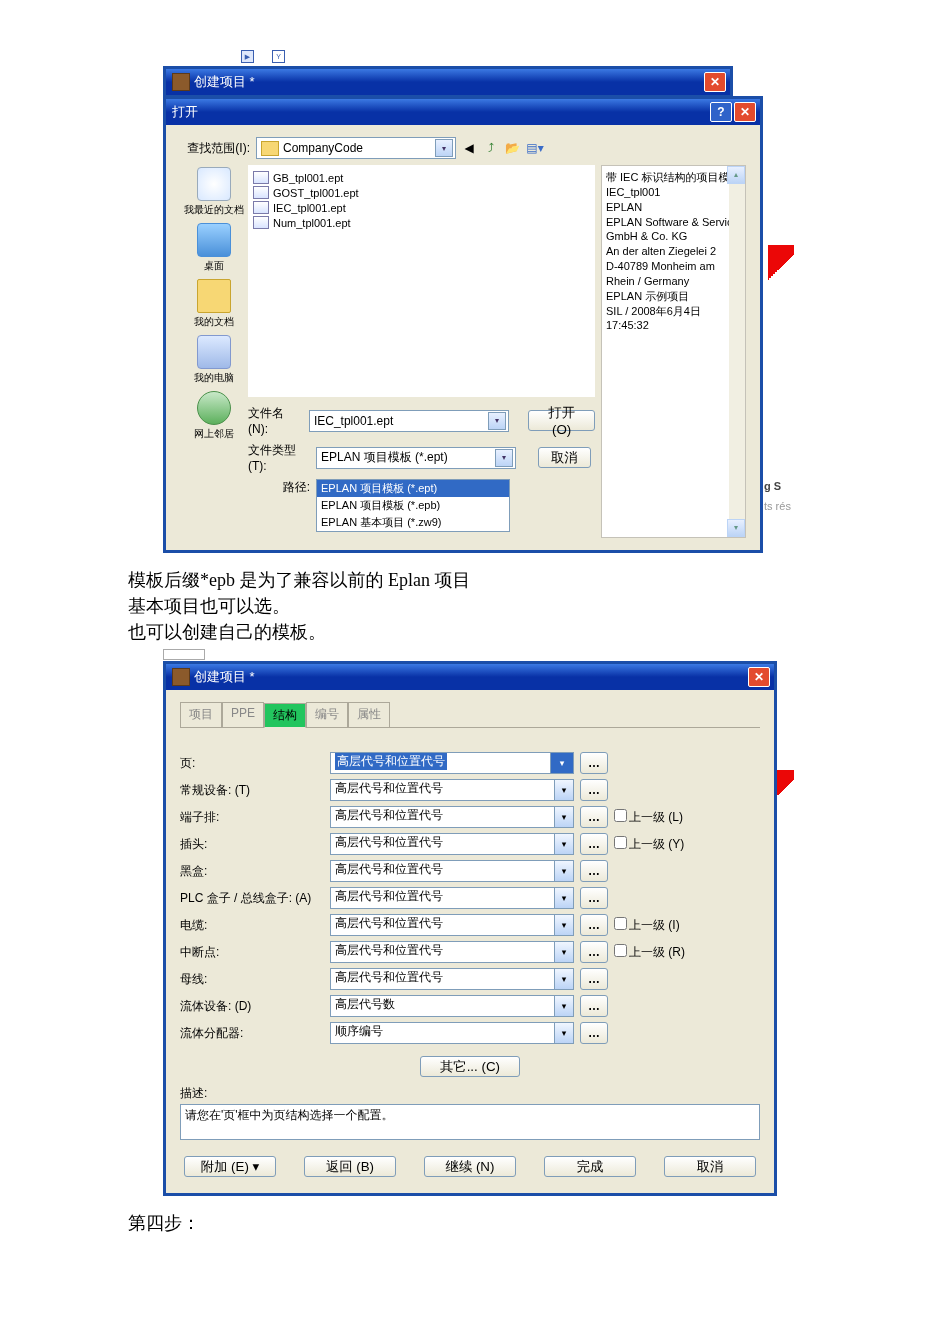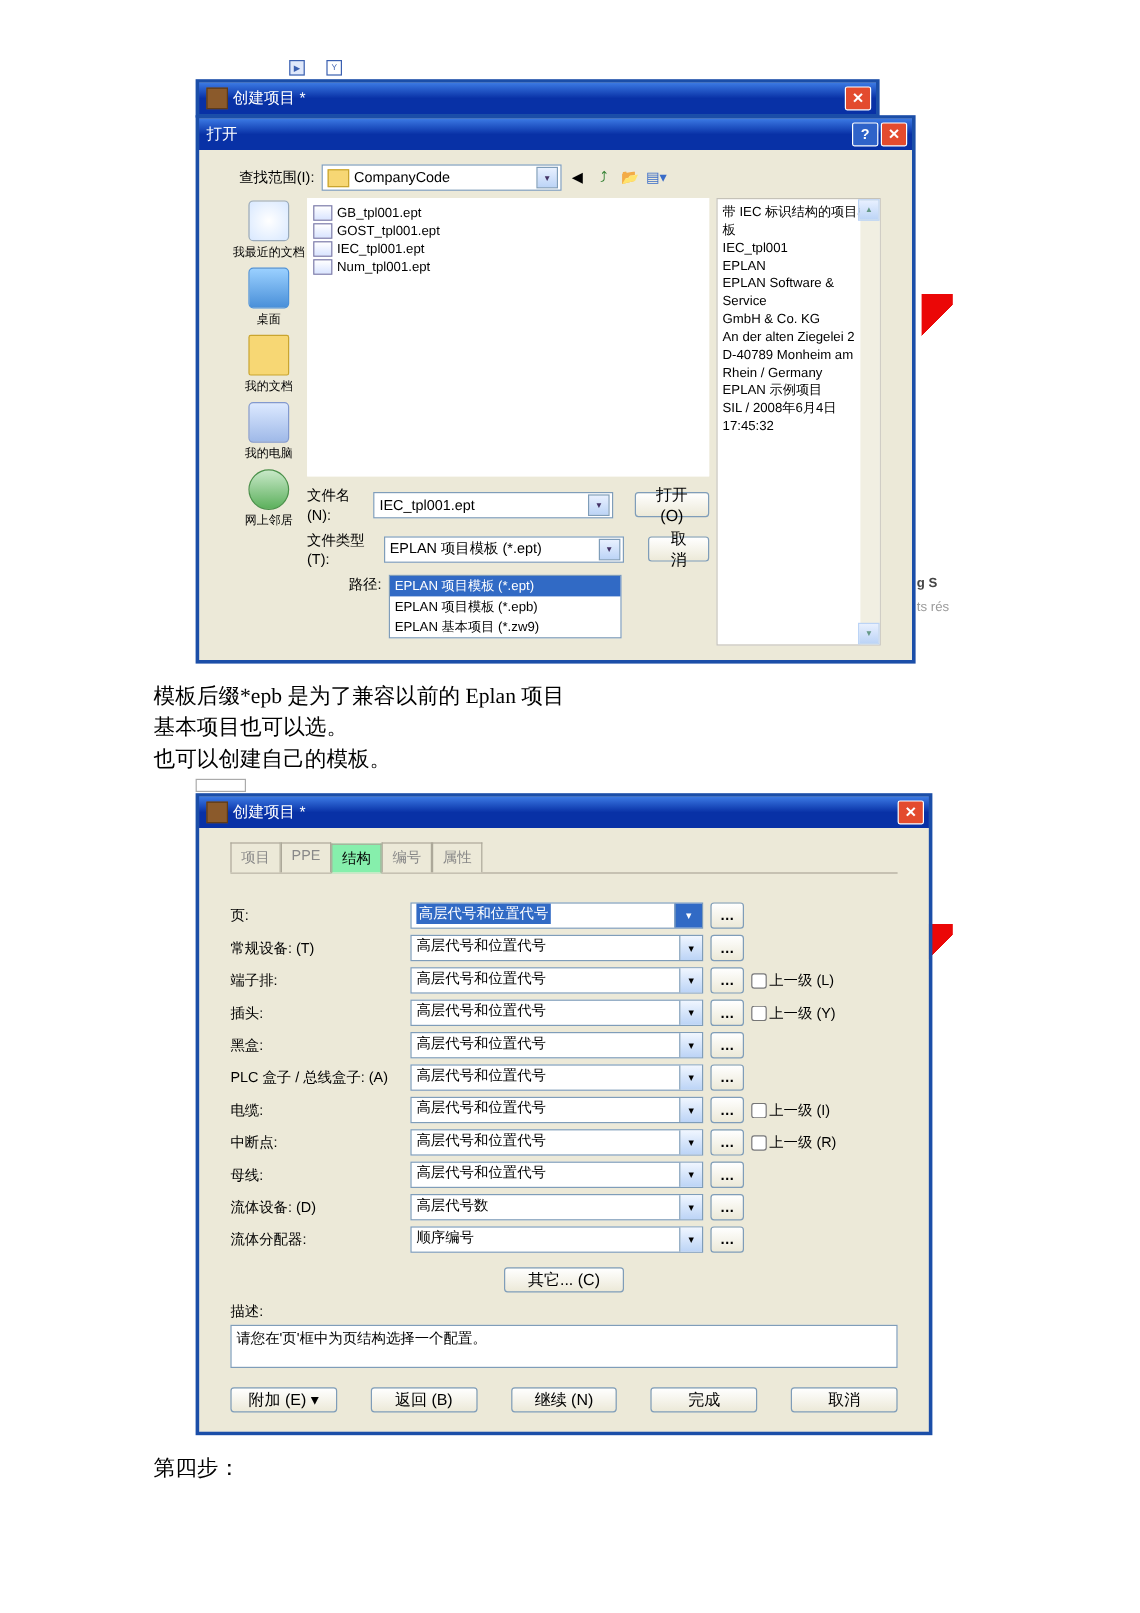--- a/index.html
+++ b/index.html
@@ -6,21 +6,21 @@
   .doc{position:relative;padding:50px 0 40px 0}
   .bg-red{position:absolute;width:26px;height:44px;background:linear-gradient(135deg,#eb0707 50%,#fff 50%)}
   
   .dlg{position:relative;margin:0 0 0 163px;border:3px solid #1b4ea8;box-shadow:0 0 0 1px #0831a6 inset}
   .titlebar{height:26px;background:linear-gradient(#3b79e3,#0831a6 50%,#0831a6);color:#fff;display:flex;align-items:center;padding:0 4px 0 6px;font-size:13px}
   .titlebar .app-icon{width:16px;height:16px;background:#8b5a2b;margin-right:4px;border:1px solid #5c3a1a}
   .titlebar .tx{flex:1}
   .titlebar .win-btn{width:20px;height:18px;margin-left:2px;border:1px solid #fff;border-radius:2px;display:flex;align-items:center;justify-content:center;color:#fff;font-weight:bold;font-size:12px}
   .close-btn{background:#e34b2e}
   .help-btn{background:#2f63c9}
-  .inner-body{background:#ece9d8;padding:12px 26px}
+  .inner-body{background:#ece9d8;padding:12px 14px}
   
   .file-dlg{width:594px}
   .row{display:flex;align-items:center;margin-bottom:6px}
   .lbl{width:70px;text-align:right;margin-right:6px}
   .combo{height:20px;border:1px solid #7f9db9;background:#fff;display:flex;align-items:center;padding:0 2px 0 4px;flex:1}
   .combo .cb-arrow{width:16px;height:16px;margin-left:auto;background:linear-gradient(#e8f0ff,#bcd4f6);border:1px solid #7f9db9;display:flex;align-items:center;justify-content:center;font-size:8px;color:#4a6}
   .combo .cb-arrow::after{content:"▾";color:#436}
   .fd-icon{width:16px;height:13px;background:#f7d774;border:1px solid #c9a52f;margin-right:4px}
   .tb-icon{width:18px;height:18px;margin-left:4px;display:flex;align-items:center;justify-content:center}
   .file-area{display:flex}
@@ -35,28 +35,28 @@
   .dd-list{width:192px;border:1px solid #7f9db9;background:#fff;font-size:11px}
   .dd-list .opt{padding:1px 4px}
   .dd-list .sel{background:#316ac5;color:#fff}
   .infopane{width:135px;margin-left:6px;border:1px solid #c5c2b8;background:#fff;padding:4px;font-size:11px;line-height:1.35;position:relative}
   .scroll-track{position:absolute;right:0;top:0;bottom:0;width:16px;background:#f1efe2}
   .scroll-thumb{position:absolute;right:0;top:0;width:16px;height:16px;background:linear-gradient(#e8f0ff,#bcd4f6);border:1px solid #bcd4f6;display:flex;align-items:center;justify-content:center;font-size:8px;color:#698}
   
   .wiz-dlg{width:608px}
   .tabs{display:flex;border-bottom:1px solid #aca899;margin-bottom:24px}
   .tab{padding:3px 8px;border:1px solid #aca899;border-bottom:none;background:#ece9d8;margin-right:0;color:#888}
-  .tab.act{background:#86efac;color:#000;position:relative;top:1px;border-bottom:1px solid #ece9d8}
+  .tab.act{background:#22c55e;color:#000;position:relative;top:1px;border-bottom:1px solid #ece9d8}
   .frow{display:flex;align-items:center;margin-bottom:5px}
   .flbl{width:150px}
   .fsel{flex:0 0 238px;height:20px;border:1px solid #7f9db9;background:#fff;display:flex;align-items:flex-start;padding-left:4px;position:relative;font-size:12px}
   .fsel.selected-state span{background:#316ac5;color:#fff;padding:0 2px}
   .fsel .dd{position:absolute;right:0;top:0;width:18px;height:100%;border-left:1px solid #7f9db9;background:linear-gradient(#f0f6ff,#bcd4f6);display:flex;align-items:center;justify-content:center;font-size:9px}
   .dotbtn{width:26px;height:20px;margin-left:6px;border:1px solid #7f9db9;border-radius:3px;background:linear-gradient(#fff,#ece9d8);display:flex;align-items:center;justify-content:center;font-weight:bold}
-  .chk{margin-left:6px;display:flex;align-items:center;gap:2px}
+  .chk{margin-left:6px;display:flex;align-items:flex-start;gap:2px}
   .chk input{margin:0}
   .desc-box{border:1px solid #7f9db9;background:#fff;height:30px;padding:2px 4px;font-size:12px}
   .btn-row{display:flex;justify-content:center;gap:28px;padding:16px 0 4px}
   .btn-row .btn{width:92px}
   
   .body-text{margin:14px 0 4px 128px;font-size:18px;font-family:'SimSun',serif;line-height:1.45}
   .small-glyphs{position:relative;height:16px;margin-left:163px}
   .sg{position:absolute;top:0;width:11px;height:11px;border:1px solid #3a5fb0;display:flex;align-items:center;justify-content:center;font-size:7px;color:#3a5fb0;background:#dfe8fb}
   
   .frag{position:absolute;color:#999;font-size:11px}

